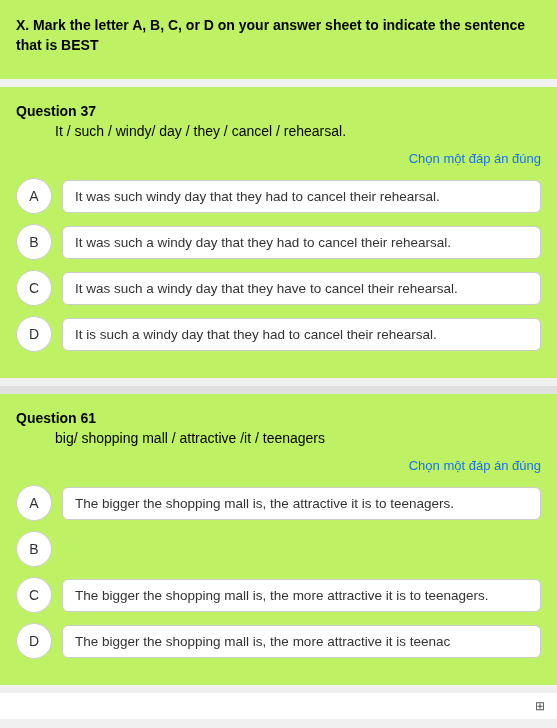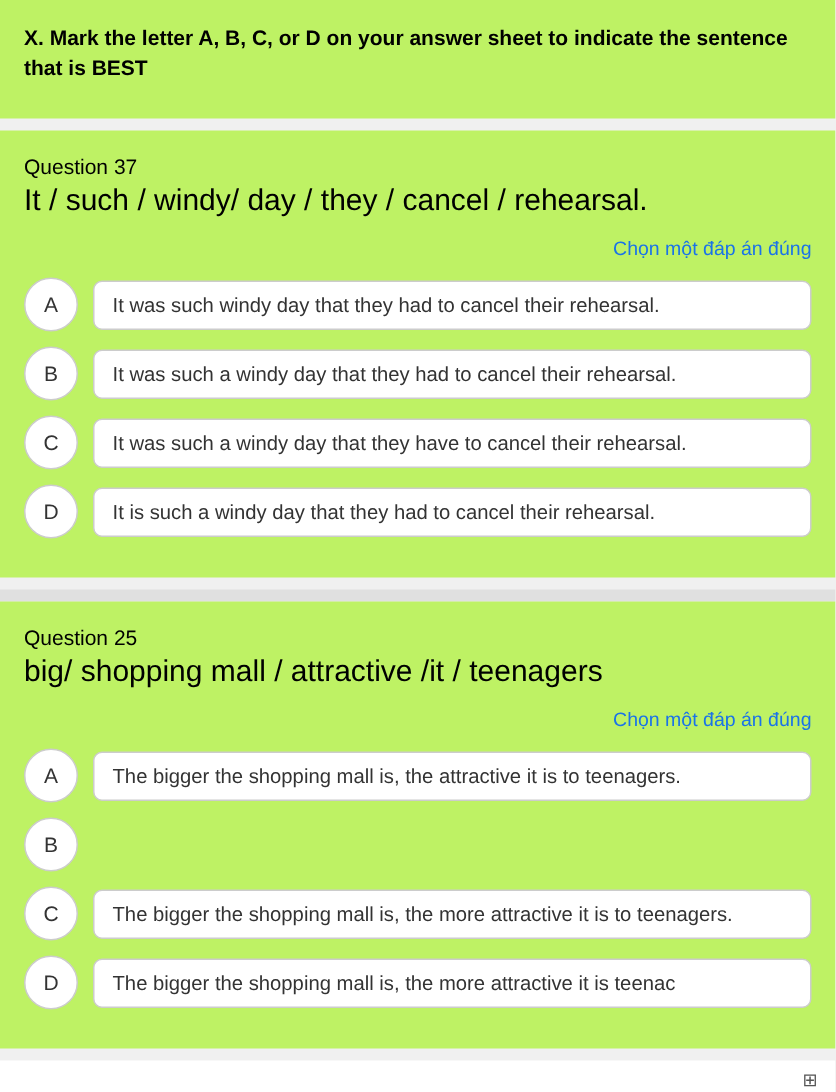--- a/index.html
+++ b/index.html
@@ -14,26 +14,27 @@
       padding: 16px;
       margin-bottom: 8px;
     }
     .section-header {
       font-weight: bold;
       font-size: 14px;
       margin-bottom: 8px;
       line-height: 1.4;
     }
     .question-title {
-      font-weight: normal;
+      font-weight: bold;
       margin-bottom: 4px;
     }
     .question-prompt {
       margin-bottom: 12px;
-      font-size: 20px;
+      font-size: 14px;
+      margin-left: 39px;
     }
     .choose-label {
       text-align: right;
       color: #1a73e8;
       font-size: 13px;
       margin-bottom: 12px;
     }
     .option-row {
       display: flex;
       align-items: center;
@@ -106,21 +107,21 @@
   </div>
   <div class="option-row">
     <div class="option-circle">D</div>
     <div class="option-box">It is such a windy day that they had to cancel their rehearsal.</div>
   </div>
 </div>
 
 <div class="divider"></div>
 
 <div class="section">
-  <div class="question-title">Question 25</div>
+  <div class="question-title">Question 61</div>
   <div class="question-prompt">big/ shopping mall / attractive /it / teenagers</div>
   <div class="choose-label">Chọn một đáp án đúng</div>
 
   <div class="option-row">
     <div class="option-circle">A</div>
     <div class="option-box">The bigger the shopping mall is, the attractive it is to teenagers.</div>
   </div>
   <div class="option-row">
     <div class="option-circle">B</div>
   </div>

